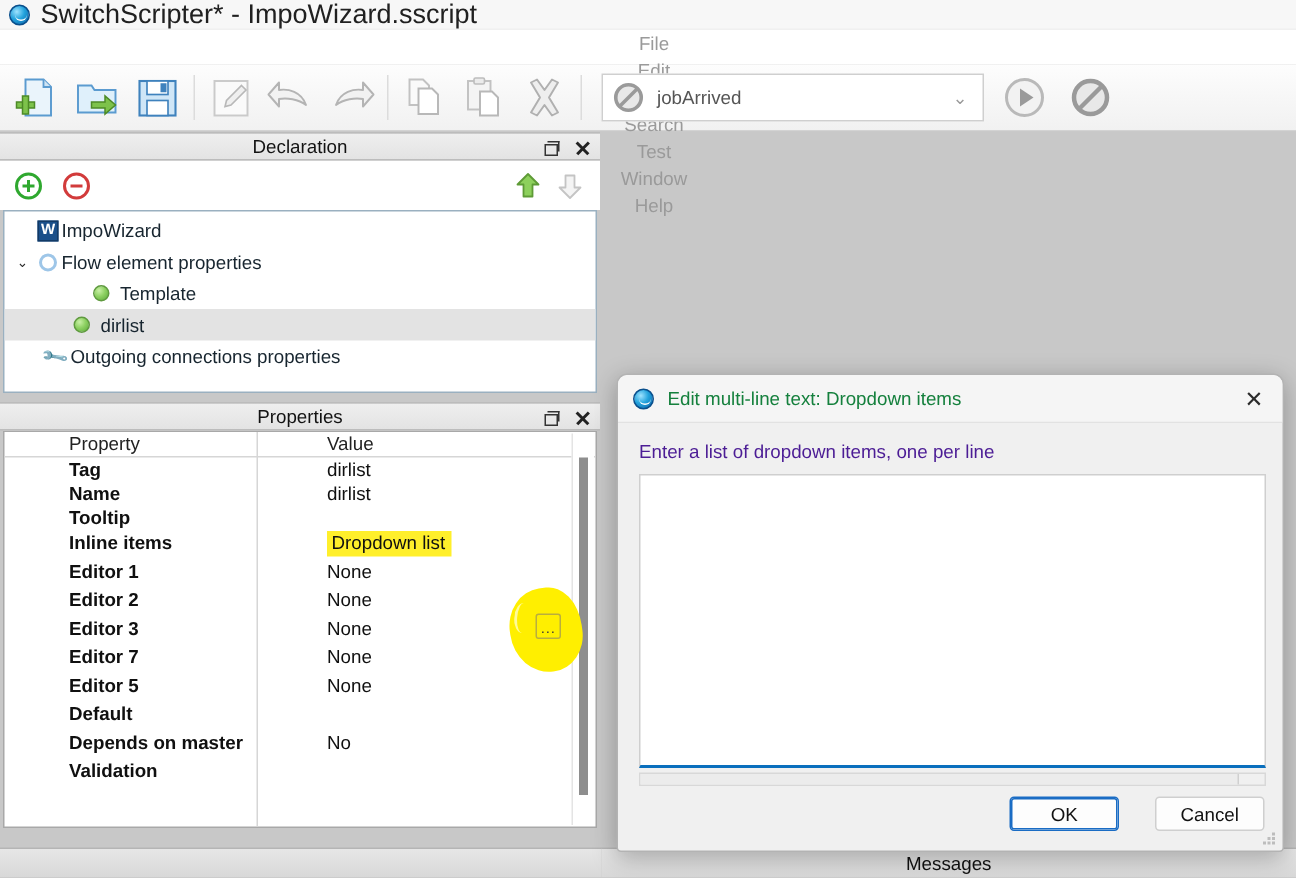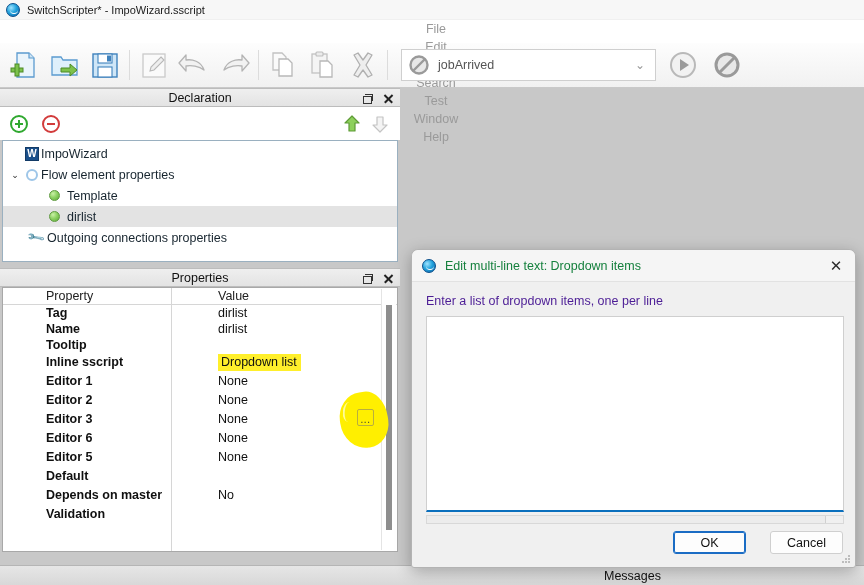--- a/index.html
+++ b/index.html
@@ -29,21 +29,21 @@
     border: 1px solid #0a4f8c;
     margin-right: 7px;
     position: relative;
     flex: none;
   }
   #titlebar .app-icon::after {
     content:""; position:absolute; left:3px; top:5px;
     width:8px; height:4px; border-bottom:1.4px solid #fff;
     border-radius:0 0 6px 6px;
   }
-  #titlebar .title { font-size: 11px; color:#202020; }
+  #titlebar .title { font-size: 18px; color:#202020; }
 
   
   #menubar {
     height: 23px;
     background:#fff;
     display:flex; align-items:center;
     padding-left: 8px;
     flex-direction: column;
   }
   #menubar .mi {
@@ -417,21 +417,21 @@
     </div>
 
     <div class="tnode" style="padding-left:4px">
       <span class="twisty">⌄</span>
       <span class="ticon">
           <span class="gearico"></span>
         </span>
       <span>Flow element properties</span>
     </div>
 
-    <div class="tnode" style="padding-left:42px">
+    <div class="tnode" style="padding-left:55px">
       <span class="ticon">
           <span class="dot"></span>
         </span>
       <span style="padding-left:4px">Template</span>
     </div>
 
     <div class="tnode sel" style="padding-left:42px">
       <span class="ticon">
           <span class="dot"></span>
         </span>
@@ -473,37 +473,37 @@
     </div>
     <div class="prow">
       <span class="pname b">Name</span>
       <span class="pval">dirlist</span>
     </div>
     <div class="prow">
       <span class="pname b">Tooltip</span>
       <span class="pval"></span>
     </div>
     <div class="prow" style="height:18px">
-      <span class="pname b">Inline sscript</span>
+      <span class="pname b">Inline items</span>
       <span class="pval"><span class="hl-text">Dropdown list</span></span>
     </div>
     <div class="prow" style="height:19px">
       <span class="pname b">Editor 1</span>
       <span class="pval">None</span>
     </div>
     <div class="prow" style="height:19px">
       <span class="pname b">Editor 2</span>
       <span class="pval">None</span>
     </div>
     <div class="prow" style="height:19px">
       <span class="pname b">Editor 3</span>
       <span class="pval">None</span>
     </div>
     <div class="prow" style="height:19px">
-      <span class="pname b">Editor 6</span>
+      <span class="pname b">Editor 7</span>
       <span class="pval">None</span>
     </div>
     <div class="prow" style="height:19px">
       <span class="pname b">Editor 5</span>
       <span class="pval">None</span>
     </div>
     <div class="prow" style="height:19px">
       <span class="pname b">Default</span>
       <span class="pval"></span>
     </div>

